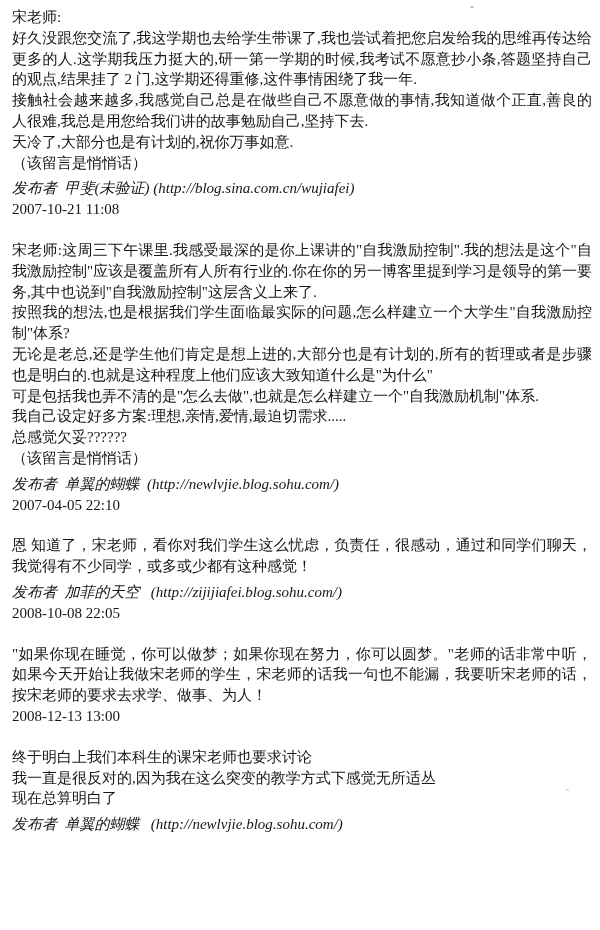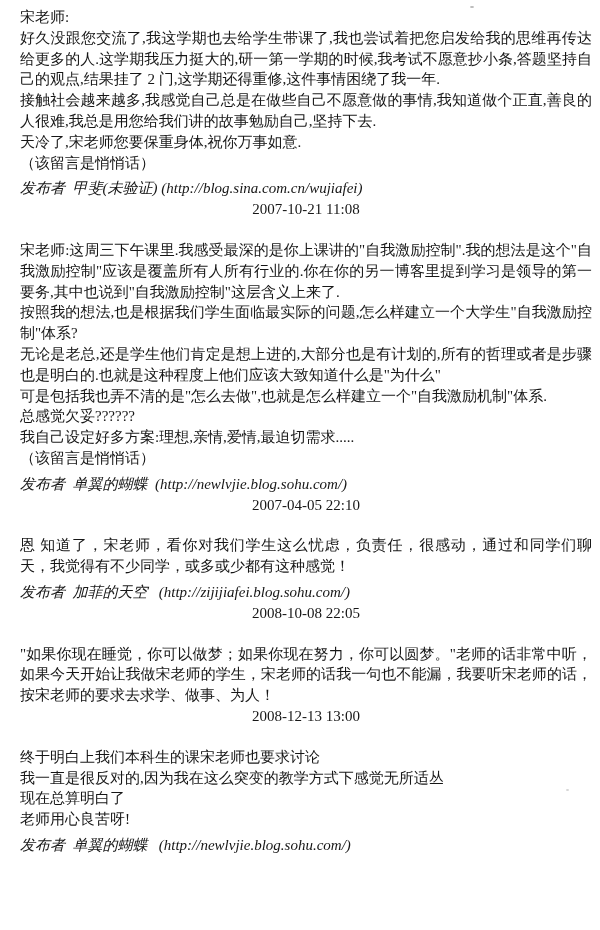--- a/index.html
+++ b/index.html
@@ -16,81 +16,79 @@
     width: 600px;
     height: 930px;
     padding: 7px 8px 0 8px;
     font-family: "Liberation Serif", "DejaVu Serif", serif;
     font-size: 15px;
     line-height: 20.8px;
     color: #161616;
     -webkit-font-smoothing: antialiased;
   }
   .comment {
-    margin: 0 0 20px 12px;
+    margin: 0 0 20px 4px;
   }
   .para {
     text-align: justify;
     text-justify: inter-character;
     margin: 0;
   }
   .meta-author {
     margin-top: 5px;
     white-space: pre-wrap;
     font-style: italic;
   }
   .meta-date {
     white-space: pre-wrap;
-    text-align: center;
   }
   .speck {
     position: absolute;
     background: #b9b9b9;
     border-radius: 50%;
   }
   .speck-1 { left: 470px; top: 6px; width: 4px; height: 2px; }
   .speck-2 { left: 566px; top: 789px; width: 3px; height: 2px; opacity: .6; }
 </style>
 </head>
 <body>
 
 <div class="page">
   <div class="speck speck-1"></div>
   <div class="speck speck-2"></div>
   <div>
       <section class="comment">
         <div class="para">宋老师:</div>
         <div class="para">好久没跟您交流了,我这学期也去给学生带课了,我也尝试着把您启发给我的思维再传达给更多的人.这学期我压力挺大的,研一第一学期的时候,我考试不愿意抄小条,答题坚持自己的观点,结果挂了 2 门,这学期还得重修,这件事情困绕了我一年.</div>
         <div class="para">接触社会越来越多,我感觉自己总是在做些自己不愿意做的事情,我知道做个正直,善良的人很难,我总是用您给我们讲的故事勉励自己,坚持下去.</div>
-        <div class="para">天冷了,宋老师您要保重身体,祝你万事如意.</div>
+        <div class="para">天冷了,大部分也是有计划的,祝你万事如意.</div>
         <div class="para">（该留言是悄悄话）</div>
         <div class="meta-author">发布者  甲斐(未验证) (http://blog.sina.com.cn/wujiafei)</div>
         <div class="meta-date">2007-10-21 11:08</div>
       </section>
       <section class="comment">
         <div class="para">宋老师:这周三下午课里.我感受最深的是你上课讲的"自我激励控制".我的想法是这个"自我激励控制"应该是覆盖所有人所有行业的.你在你的另一博客里提到学习是领导的第一要务,其中也说到"自我激励控制"这层含义上来了.</div>
         <div class="para">按照我的想法,也是根据我们学生面临最实际的问题,怎么样建立一个大学生"自我激励控制"体系?</div>
         <div class="para">无论是老总,还是学生他们肯定是想上进的,大部分也是有计划的,所有的哲理或者是步骤也是明白的.也就是这种程度上他们应该大致知道什么是"为什么"</div>
         <div class="para">可是包括我也弄不清的是"怎么去做",也就是怎么样建立一个"自我激励机制"体系.</div>
+        <div class="para">我自己设定好多方案:理想,亲情,爱情,最迫切需求.....</div>
         <div class="para">总感觉欠妥??????</div>
-        <div class="para">我自己设定好多方案:理想,亲情,爱情,最迫切需求.....</div>
         <div class="para">（该留言是悄悄话）</div>
         <div class="meta-author">发布者  单翼的蝴蝶  (http://newlvjie.blog.sohu.com/)</div>
         <div class="meta-date">2007-04-05 22:10</div>
       </section>
       <section class="comment">
         <div class="para">恩 知道了，宋老师，看你对我们学生这么忧虑，负责任，很感动，通过和同学们聊天，我觉得有不少同学，或多或少都有这种感觉！</div>
         <div class="meta-author">发布者  加菲的天空   (http://zijijiafei.blog.sohu.com/)</div>
         <div class="meta-date">2008-10-08 22:05</div>
       </section>
       <section class="comment">
         <div class="para">"如果你现在睡觉，你可以做梦；如果你现在努力，你可以圆梦。"老师的话非常中听，如果今天开始让我做宋老师的学生，宋老师的话我一句也不能漏，我要听宋老师的话，按宋老师的要求去求学、做事、为人！</div>
         <div class="meta-date">2008-12-13 13:00</div>
       </section>
       <section class="comment">
         <div class="para">终于明白上我们本科生的课宋老师也要求讨论</div>
         <div class="para">我一直是很反对的,因为我在这么突变的教学方式下感觉无所适丛</div>
         <div class="para">现在总算明白了</div>
-        <div class="para">老师用心良苦呀!</div>
         <div class="meta-author">发布者  单翼的蝴蝶   (http://newlvjie.blog.sohu.com/)</div>
       </section>
     </div>
 </div>
 
 </body></html>

